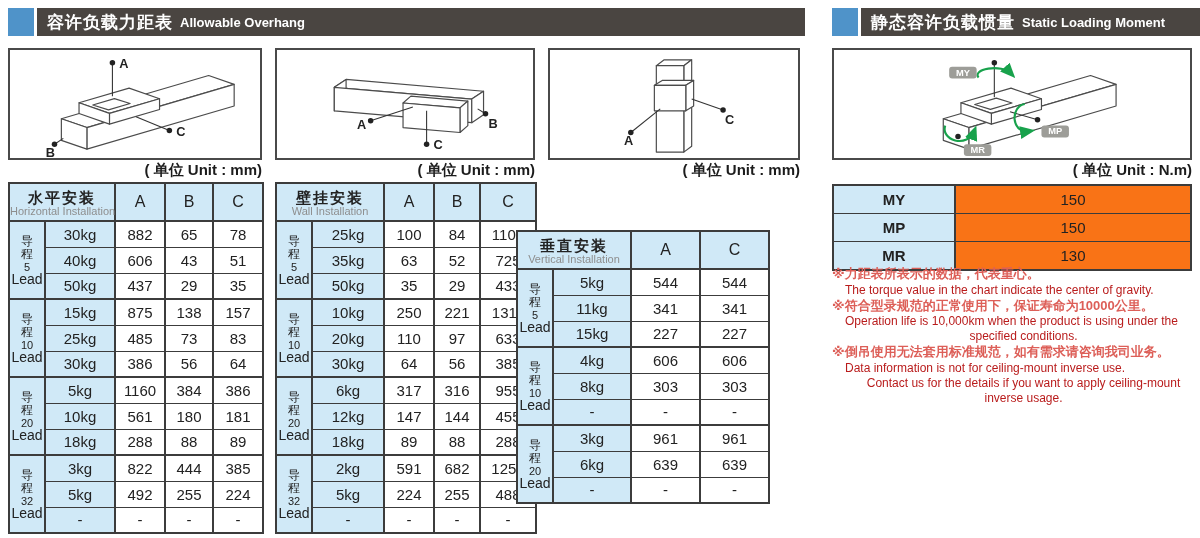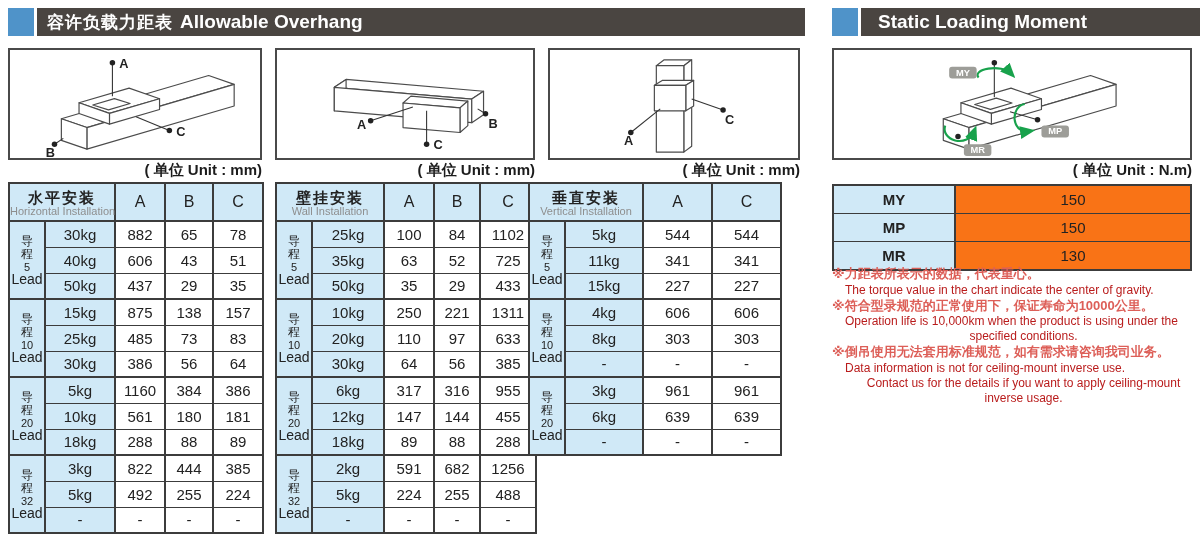--- a/index.html
+++ b/index.html
@@ -5,40 +5,40 @@
   html,body{margin:0;padding:0;background:#ffffff;}
   #page{position:relative;width:1200px;height:538px;background:#ffffff;
         font-family:"Liberation Sans","DejaVu Sans",sans-serif;overflow:hidden;}
 
   
   .tbar{position:absolute;height:28px;display:flex;}
   .tbar .accent{width:26px;background:#4f93c9;}
   .tbar .tbody{flex:1;background:#4a4541;color:#fff;display:flex;align-items:center;
                margin-left:3px;padding-left:10px;white-space:nowrap;}
   .tbar .zh{font-size:17px;font-weight:bold;letter-spacing:1px;}
-  .tbar .en{font-size:19px;font-weight:bold;margin-left:7px;}
+  .tbar .en{font-size:13px;font-weight:bold;margin-left:7px;}
   #bar-left{left:8px;top:8px;width:797px;}
   #bar-right{left:832px;top:8px;width:368px;}
 
   
   .dbox{position:absolute;top:48px;height:112px;border:2px solid #4a4a4a;background:#fff;box-sizing:border-box;}
   #box1{left:8px;width:254px;} #box2{left:275px;width:260px;}
   #box3{left:548px;width:252px;} #box4{left:832px;width:360px;}
   .dbox svg{display:block;width:100%;height:100%;}
   svg text.ptlabel{font-size:13px;font-weight:bold;fill:#222;font-family:"Liberation Sans",sans-serif;}
   svg text.badge-txt{font-size:9.5px;font-weight:bold;fill:#fff;text-anchor:middle;font-family:"Liberation Sans",sans-serif;}
 
   
   .ucap{position:absolute;top:161px;height:18px;text-align:right;font-size:15px;font-weight:bold;color:#1c1c1c;}
   #cap1{left:8px;width:254px;} #cap2{left:275px;width:260px;}
   #cap3{left:548px;width:252px;} #cap4{left:832px;width:360px;}
 
   
   .spec-table{position:absolute;top:182px;}
-  #table-0{left:8px;width:254px;} #table-1{left:275px;width:260px;} #table-2{left:528px;width:252px;}
+  #table-0{left:8px;width:254px;} #table-1{left:275px;width:260px;} #table-2{left:516px;width:252px;margin-top:48px;}
   .spec-table table{border-collapse:collapse;table-layout:fixed;width:100%;border:2px solid #3c3c3c;}
   .spec-table th,.spec-table td{border:1px solid #3c3c3c;border-left-width:2px;border-right-width:2px;
        padding:0;text-align:center;vertical-align:middle;color:#222;}
   .spec-table thead tr{height:38px;}
   .spec-table thead th{background:#d0e9f7;border-bottom-width:2px;}
   .spec-table tbody tr{height:26px;}
   .spec-table tr.gstart td{border-top-width:2px;}
   .ttl-zh{font-size:15px;font-weight:bold;line-height:17px;letter-spacing:2px;}
   .ttl-en{font-size:11px;font-weight:normal;color:#8e8e8e;line-height:10px;white-space:nowrap;}
   .colh{font-size:16px;font-weight:normal;color:#333;}
@@ -69,20 +69,21 @@
   <div class="tbar" id="bar-left">
     <div class="accent"></div>
     <div class="tbody">
       <span class="zh">容许负载力距表</span>
       <span class="en">Allowable Overhang</span>
     </div>
   </div>
   <div class="tbar" id="bar-right">
     <div class="accent"></div>
     <div class="tbody">
+      <span class="zh">静态容许负载惯量</span>
       <span class="en">Static Loading Moment</span>
     </div>
   </div>
 
   <div class="dbox" id="box1">
     <svg viewBox="0 0 254 110">
       <g fill="#ffffff" stroke="#4b4b4b" stroke-width="1.2" stroke-linejoin="round">
         <polygon points="52,70 202,26 228,35 78,79"></polygon>
         <polygon points="78,79 228,35 228,57 78,101"></polygon>
         <polygon points="52,70 78,79 78,101 52,92"></polygon>

